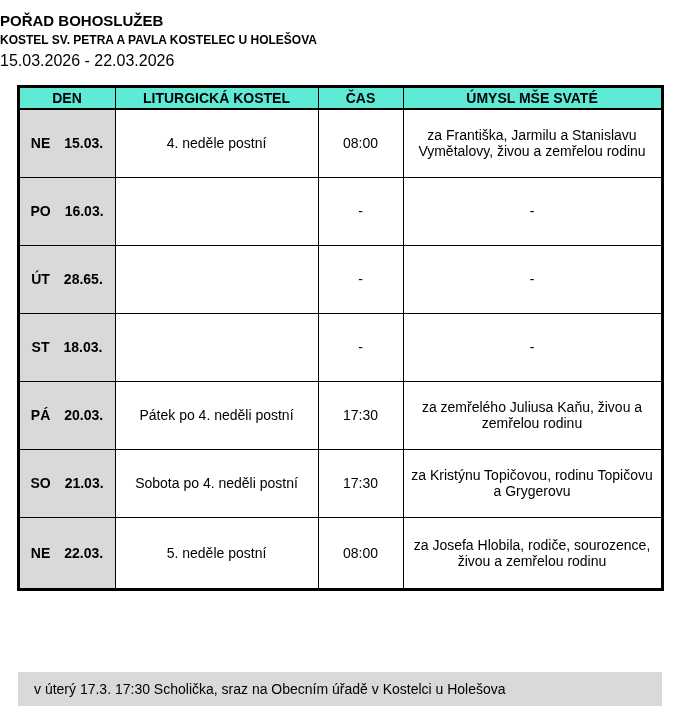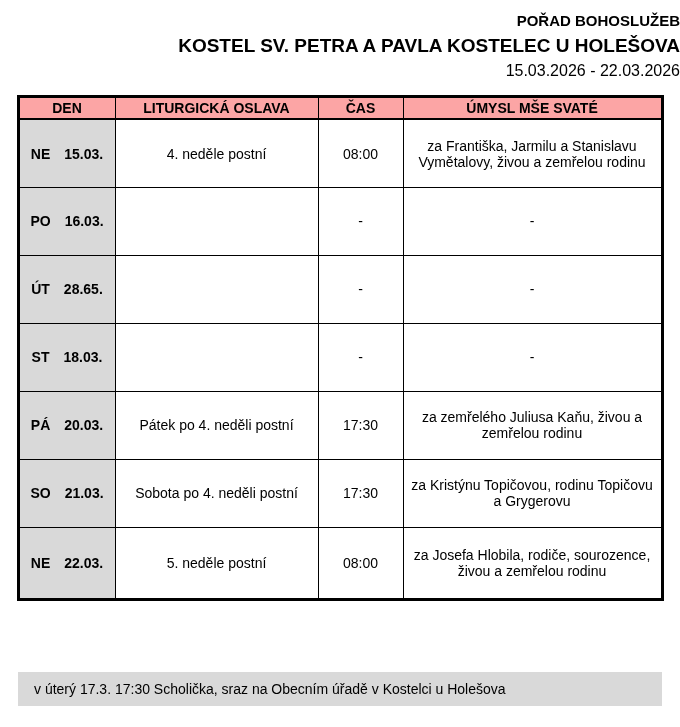--- a/index.html
+++ b/index.html
@@ -8,30 +8,30 @@
     font-family: "Liberation Sans", sans-serif;
     color: #000000;
   }
   .page {
     width: 680px;
     height: 727px;
     background: #ffffff;
     position: relative;
   }
   .doc-header {
-    text-align: right;
+    text-align: left;
     padding-top: 10px;
   }
   .doc-title {
     font-size: 15px;
     font-weight: bold;
     line-height: 1.45;
   }
   .doc-subtitle {
-    font-size: 19px;
+    font-size: 12px;
     font-weight: bold;
     line-height: 1.45;
   }
   .doc-daterange {
     font-size: 16px;
     line-height: 1.5;
   }
   table.schedule {
     border-collapse: collapse;
     table-layout: fixed;
@@ -42,21 +42,21 @@
   table.schedule th,
   table.schedule td {
     border: 1px solid #000000;
     font-size: 14px;
     vertical-align: middle;
     text-align: center;
     padding: 4px 6px;
     overflow: hidden;
   }
   table.schedule th {
-    background: #fca5a5;
+    background: #5eead4;
     font-weight: bold;
     height: 22px;
     padding: 2px 4px;
     border-bottom: 2px solid #000000;
   }
   col.c-den  { width: 97px; }
   col.c-osl  { width: 203px; }
   col.c-cas  { width: 85px; }
   col.c-umy  { width: 259px; }
   td.den-cell {
@@ -98,21 +98,21 @@
   <table class="schedule">
     <colgroup>
       <col class="c-den">
         <col class="c-osl">
         <col class="c-cas">
         <col class="c-umy">
     </colgroup>
     <thead>
       <tr>
         <th>DEN</th>
-        <th>LITURGICKÁ OSLAVA</th>
+        <th>LITURGICKÁ KOSTEL</th>
         <th>ČAS</th>
         <th>ÚMYSL MŠE SVATÉ</th>
       </tr>
     </thead>
     <tbody>
       <tr class="sched-row">
         <td class="den-cell"><span class="den-wrap">
               <span>NE</span>
               <span>15.03.</span>
             </span></td>

